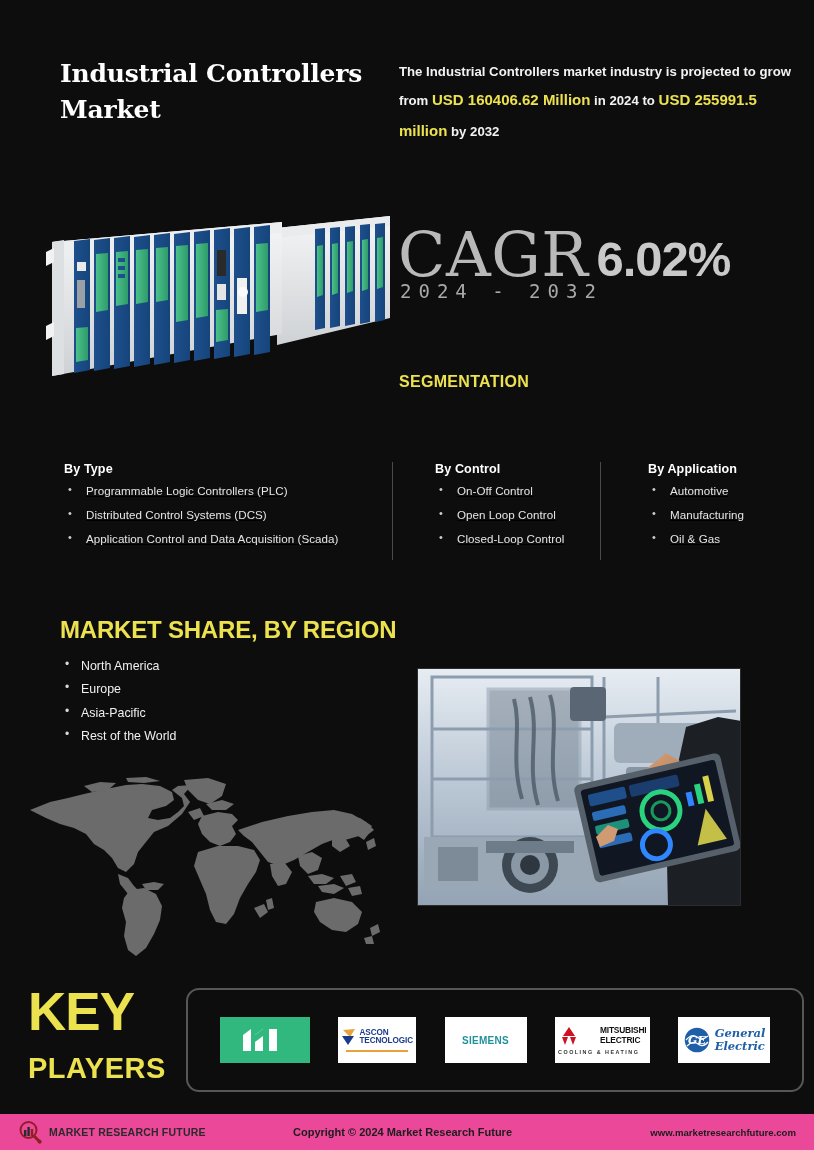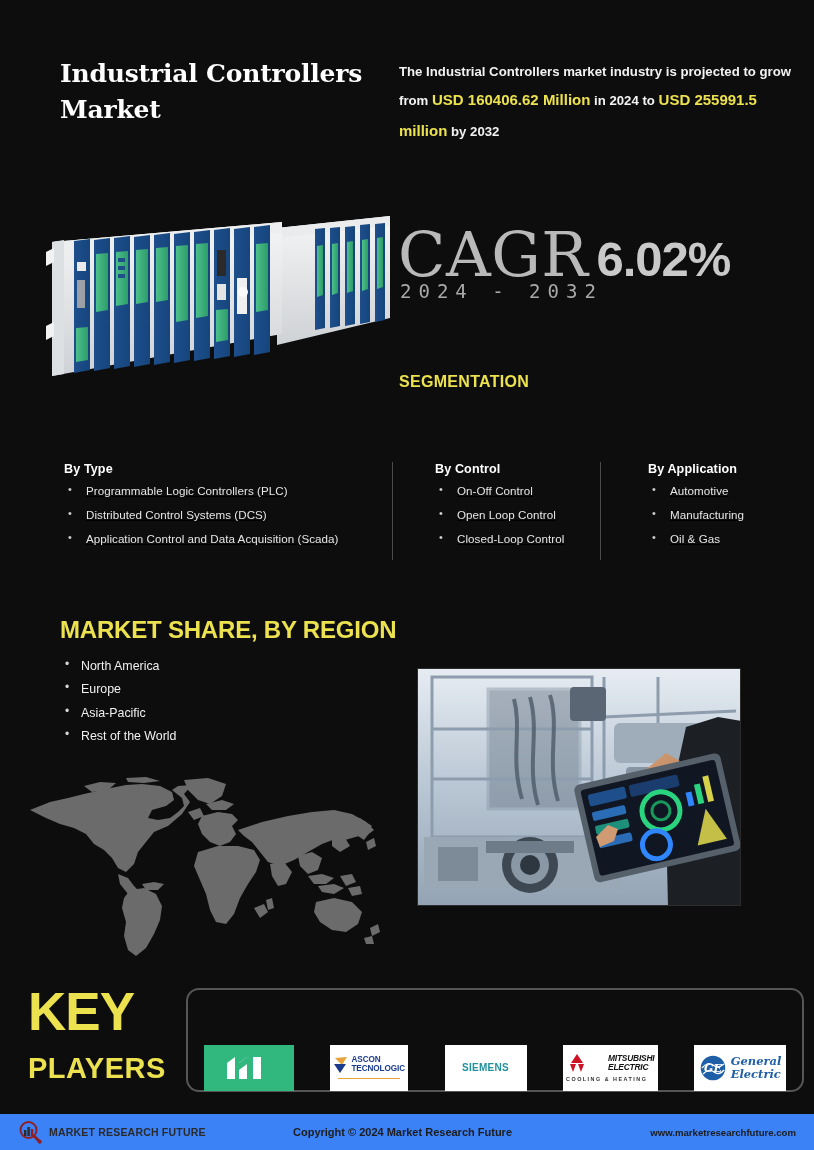--- a/index.html
+++ b/index.html
@@ -109,22 +109,22 @@
     letter-spacing:-1px; line-height:1;
   }
   .kp-players {
     position:absolute; left:28px; top:1054px;
     font-size:29px; font-weight:700; color:#ece14e;
     letter-spacing:0.5px; line-height:1;
   }
   .kp-box {
     position:absolute; left:186px; top:988px; width:618px; height:104px;
     border:2px solid #565656; border-radius:13px;
-    display:flex; align-items:flex-end; justify-content:space-between;
-    padding:0 16px;
+    display:flex; align-items:center; justify-content:space-between;
+    padding:0 32px;
   }
   .logo { height:45px; display:flex; align-items:center; justify-content:center; }
 
   .logo-ni {
     width:90px; height:46px; background:#31b87f;
     display:flex; align-items:center; justify-content:center;
   }
   .logo-card {
     background:#ffffff; display:flex; align-items:center; justify-content:center;
   }
@@ -132,34 +132,34 @@
   .l-siemens { width:82px; height:46px; }
   .l-mitsu { width:95px; height:46px; }
   .l-ge { width:92px; height:46px; }
 
   .ascon-row { display:flex; align-items:center; gap:2px; }
   .ascon-txt { font-size:8.2px; font-weight:700; color:#1a3b8c; line-height:1.05; letter-spacing:-0.1px; }
   .ascon-bar { width:62px; height:1.5px; background:#e8a23a; margin-top:3px; }
 
   .siemens-txt { font-size:10px; font-weight:700; color:#21919a; letter-spacing:0.3px; }
 
-  .mitsu-row { display:flex; align-items:center; gap:20px;font-style:italic; }
+  .mitsu-row { display:flex; align-items:center; gap:20px; }
   .mitsu-txt { font-size:8.4px; font-weight:700; color:#111; line-height:1.12; letter-spacing:-0.2px; }
   .mitsu-sub { font-size:5.4px; font-weight:700; color:#333; letter-spacing:1.5px; margin-top:3px; }
 
   .ge-row { display:flex; align-items:center; gap:4px; }
   .ge-txt {
     font-family:"DejaVu Serif", serif; font-style:italic; font-weight:700;
     font-size:11.5px; color:#1f5fa8; line-height:1.1;
   }
 
   
   .footer {
     position:absolute; left:0; bottom:0; width:814px; height:36px;
-    background:#3b82f6; display:flex; align-items:center;
+    background:#ec4899; display:flex; align-items:center;
   }
   .f-logo { display:flex; align-items:center; gap:7px; margin-left:18px; }
   .f-logo-txt { font-size:10.5px; font-weight:700; color:#2a2a2a; letter-spacing:0.2px; }
   .f-copy {
     position:absolute; left:293px; font-size:11px; font-weight:700; color:#1c1c1c;
   }
   .f-url {
     position:absolute; right:18px; font-size:9.6px; font-weight:700; color:#1c1c1c;
   }
 </style>

